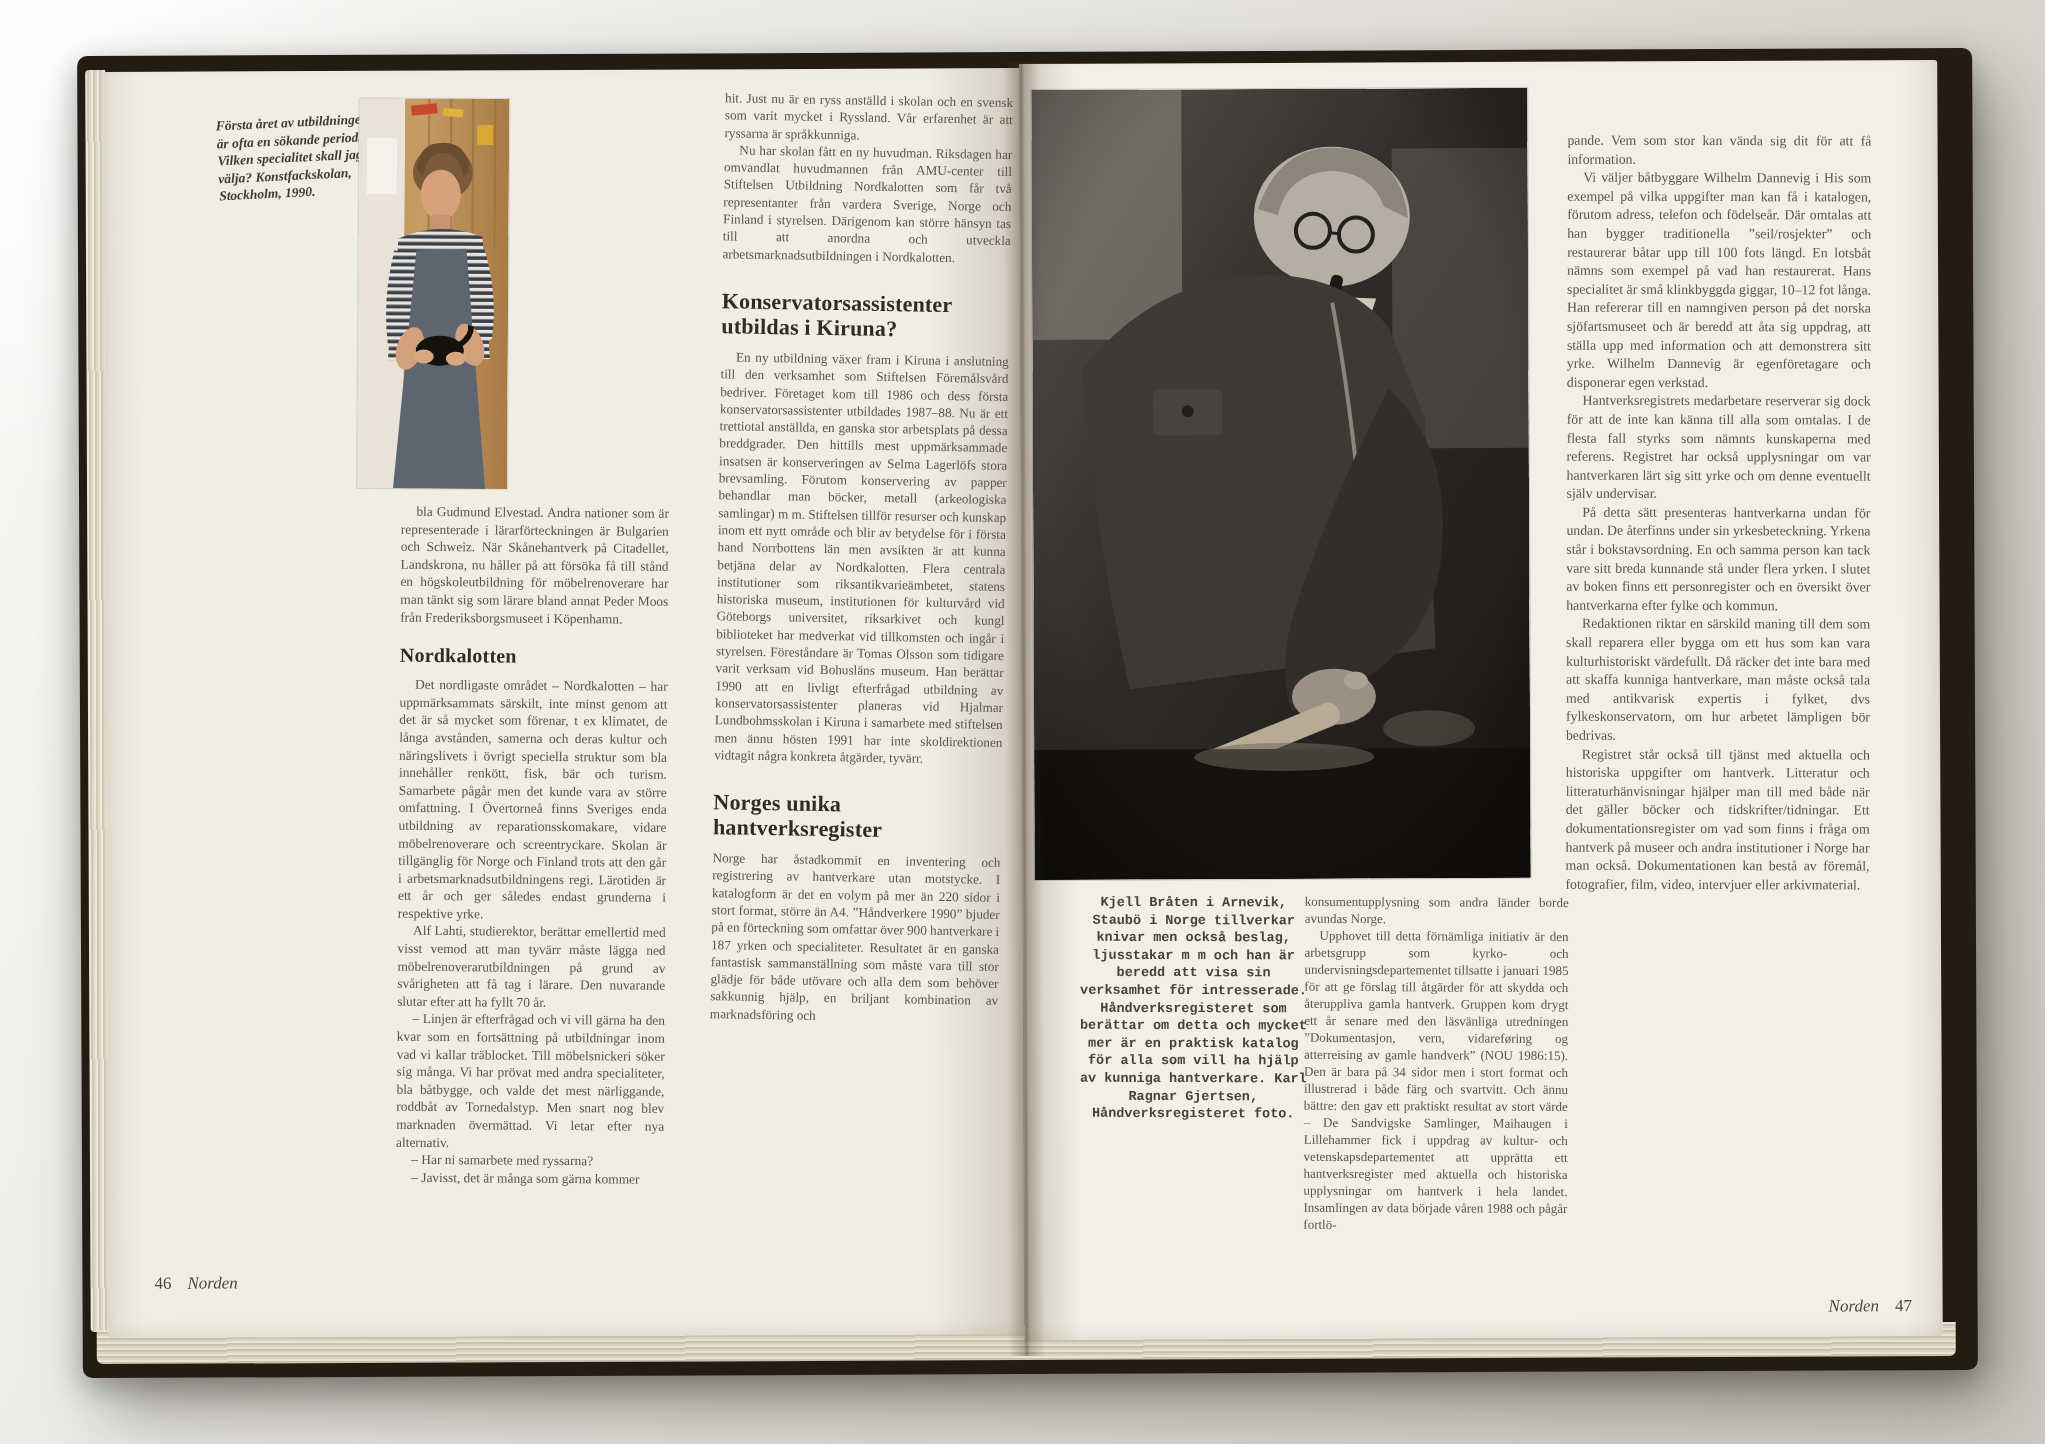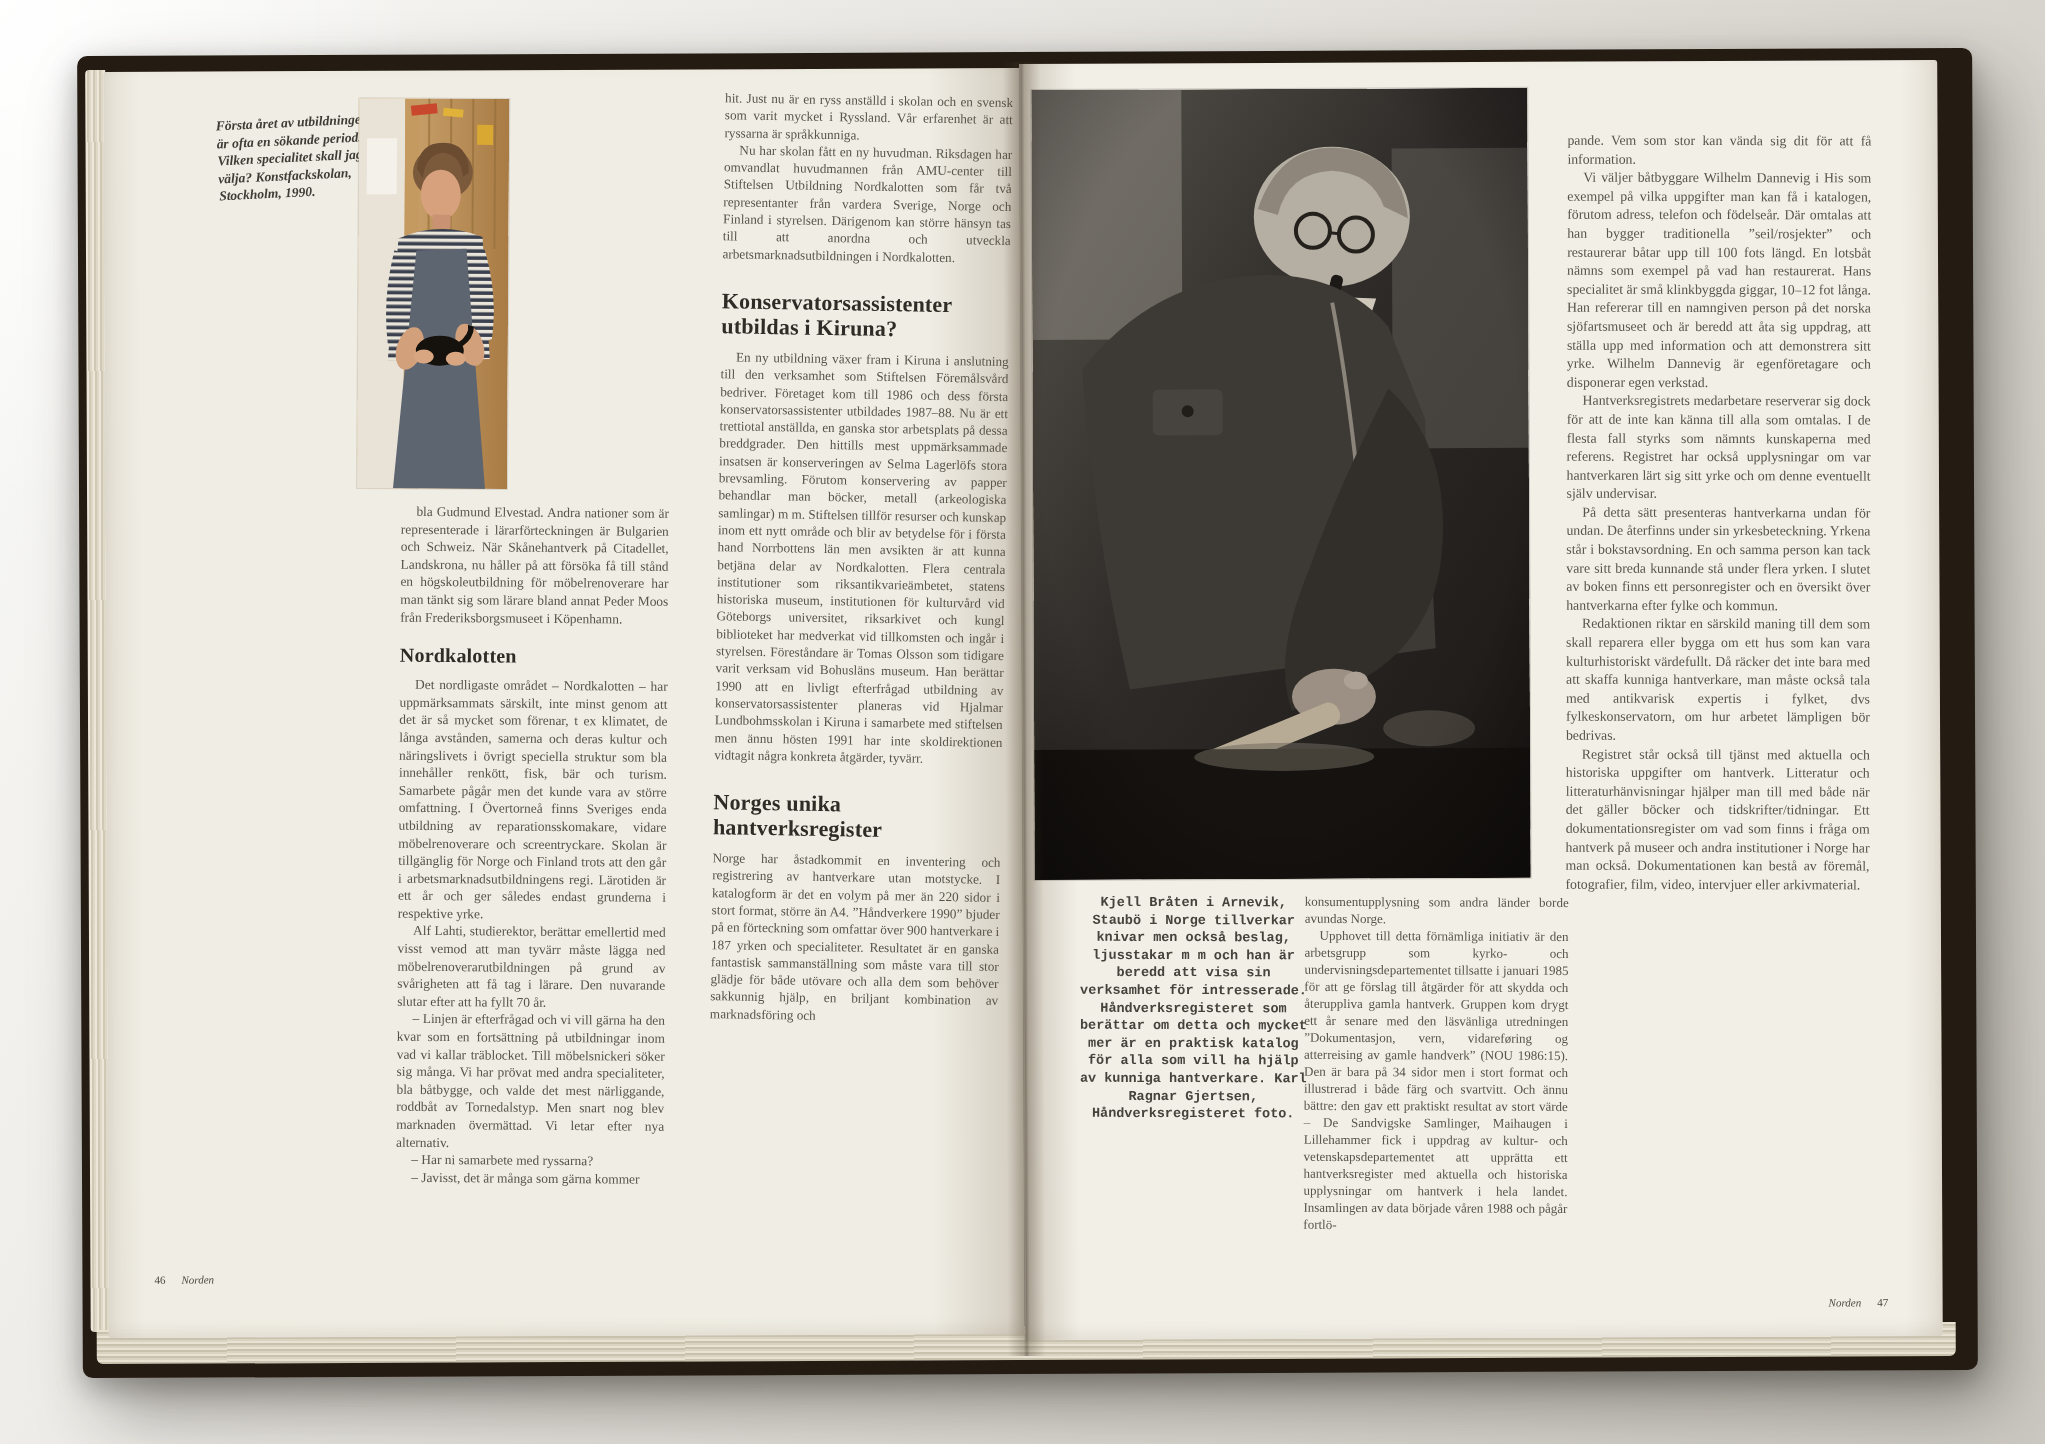--- a/index.html
+++ b/index.html
@@ -67,21 +67,21 @@
     position:absolute;left:112px;top:46px;width:156px;
     font-style:italic;font-weight:700;font-size:13.5px;line-height:17.5px;color:#3e3c35;
     transform:rotate(-2.5deg);transform-origin:top left;text-align:left;
   }
   .caption-right{
     position:absolute;left:56px;top:830px;width:230px;
     font-family:Liberation Mono, monospace;
     font-weight:700;font-size:13.5px;line-height:17.6px;color:#45433b;
     transform:rotate(0.4deg);transform-origin:top left;text-align:center;
   }
-  .footer{position:absolute;font-size:11px;color:#4a483f;}
+  .footer{position:absolute;font-size:17px;color:#4a483f;}
   .footer .runtitle{font-style:italic;}
   .footer-left{left:46px;top:1202px;}
   .footer-left span{margin-right:16px;}
   .footer-right{left:788px;top:1236px;}
   .footer-right span{margin-left:16px;}
   
   .photo{position:absolute;overflow:hidden;}
   .photo-student{left:254px;top:28px;width:150px;height:390px;transform:rotate(0.6deg);
      box-shadow:0 0 0 1px rgba(90,75,55,.15);}
   .photo-craftsman{left:12px;top:26px;width:496px;height:790px;

